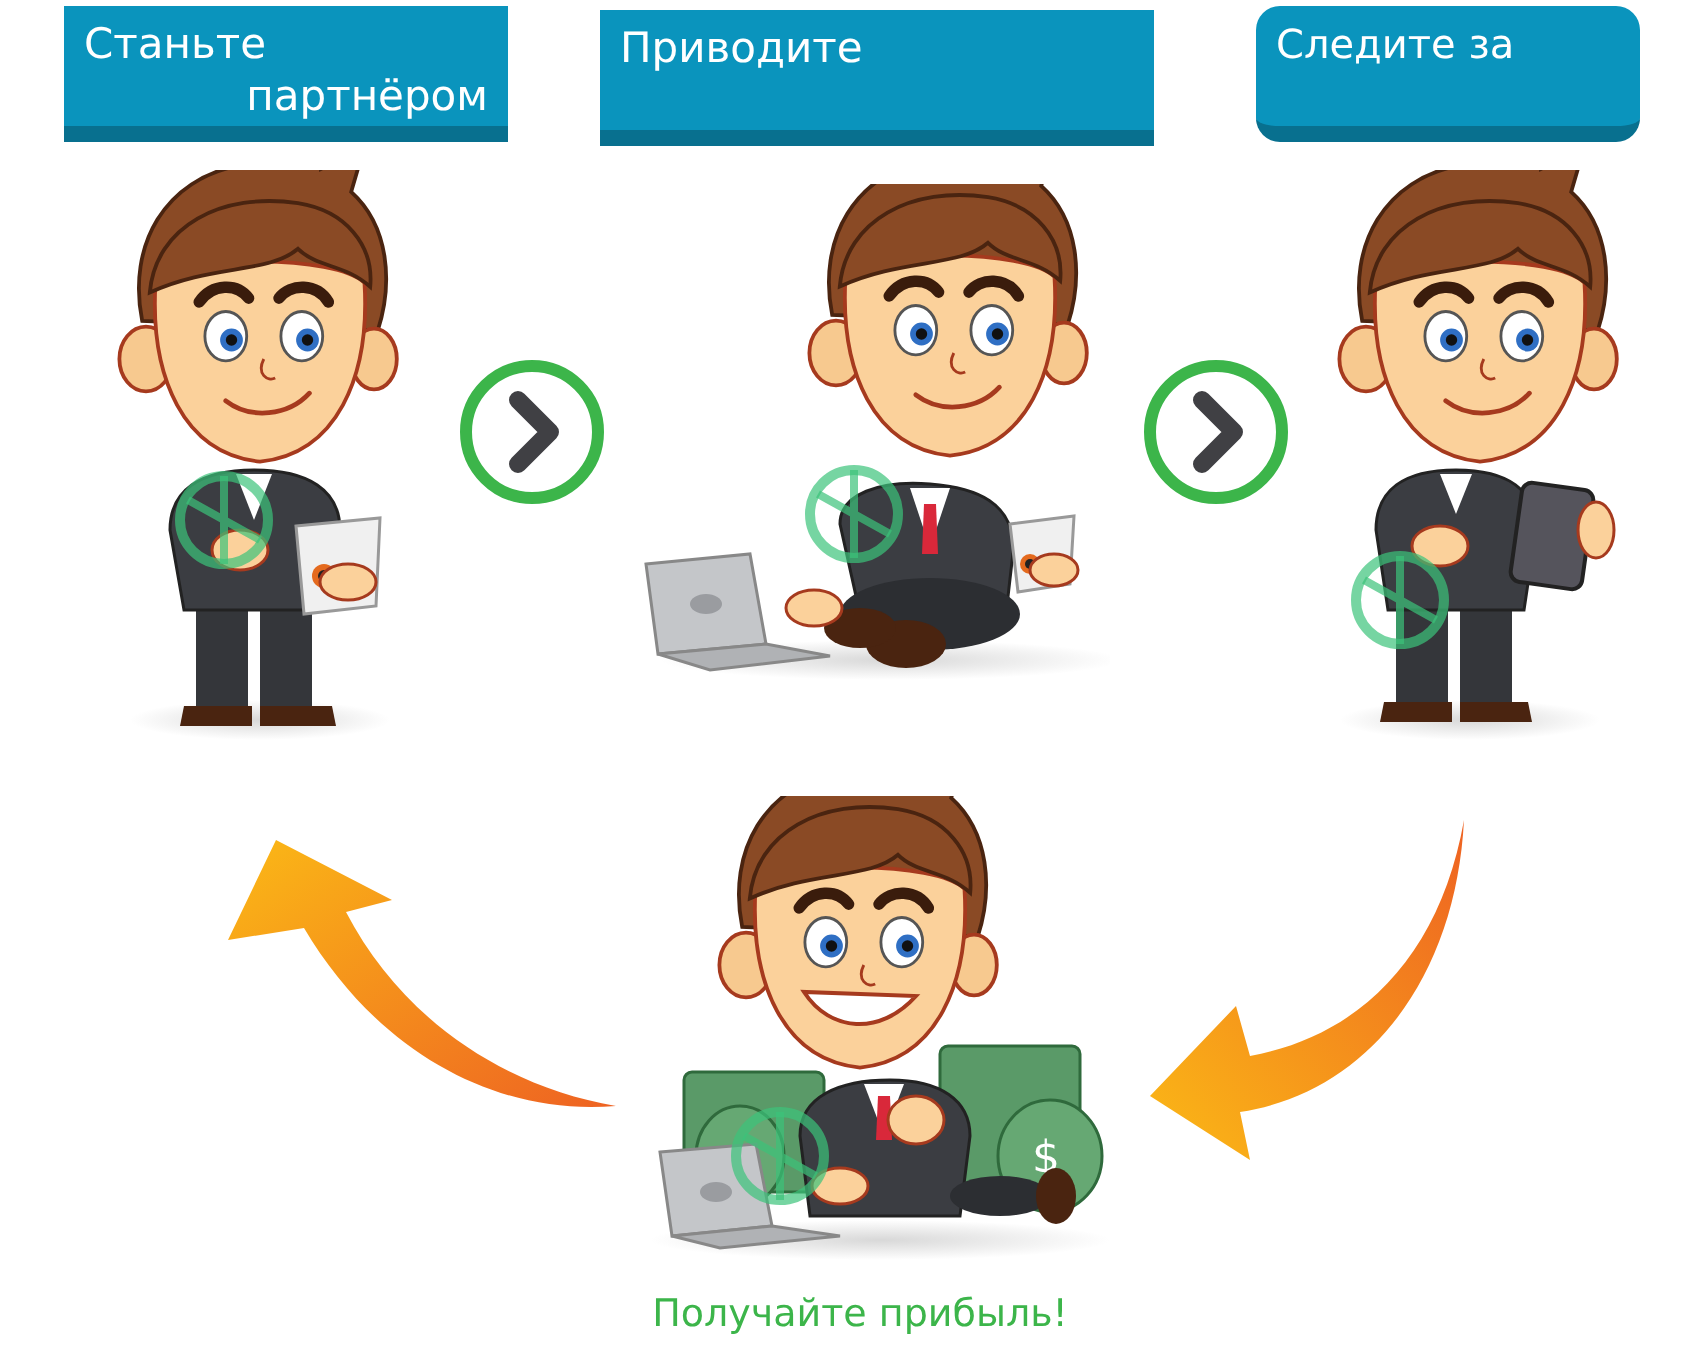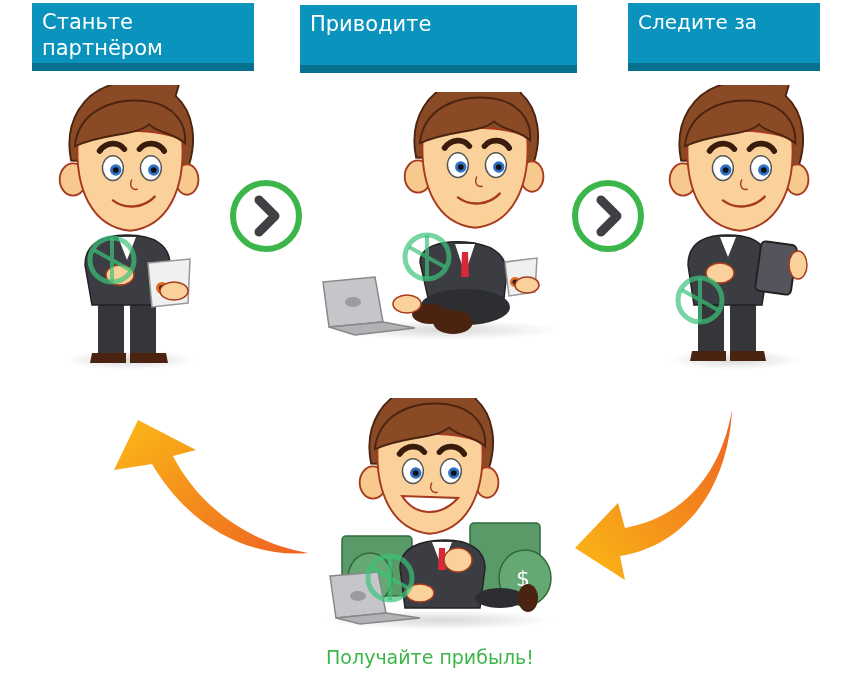--- a/index.html
+++ b/index.html
@@ -9,25 +9,25 @@
   .banner {
     position: absolute;
     background: #0a94bd;
     color: #ffffff;
     border-bottom: 8px solid #08708f;
     font-size: 21px;
     line-height: 26px;
     padding: 6px 10px 0 10px;
   }
   .banner .l1 { display: block; text-align: left; }
-  .banner .l2 { display: block; }
+  .banner .l2 { display: block; text-align: right; }
 
   #banner-1 { left: 32px; top: 3px; width: 222px; height: 68px; }
   #banner-2 { left: 300px; top: 5px; width: 277px; height: 68px; }
-  #banner-3 { left: 628px; top: 3px; width: 192px; height: 68px; }
+  #banner-3 { left: 628px; top: 3px; width: 192px; height: 68px; border-radius: 12px; }
   #banner-3 { font-size: 20px; }
 
   .figure { position: absolute; }
   .next-arrow { position: absolute; width: 80px; height: 80px; }
   .cycle-arrow { position: absolute; }
 
   .caption {
     position: absolute;
     left: 0; width: 860px; top: 646px;
     text-align: center;

